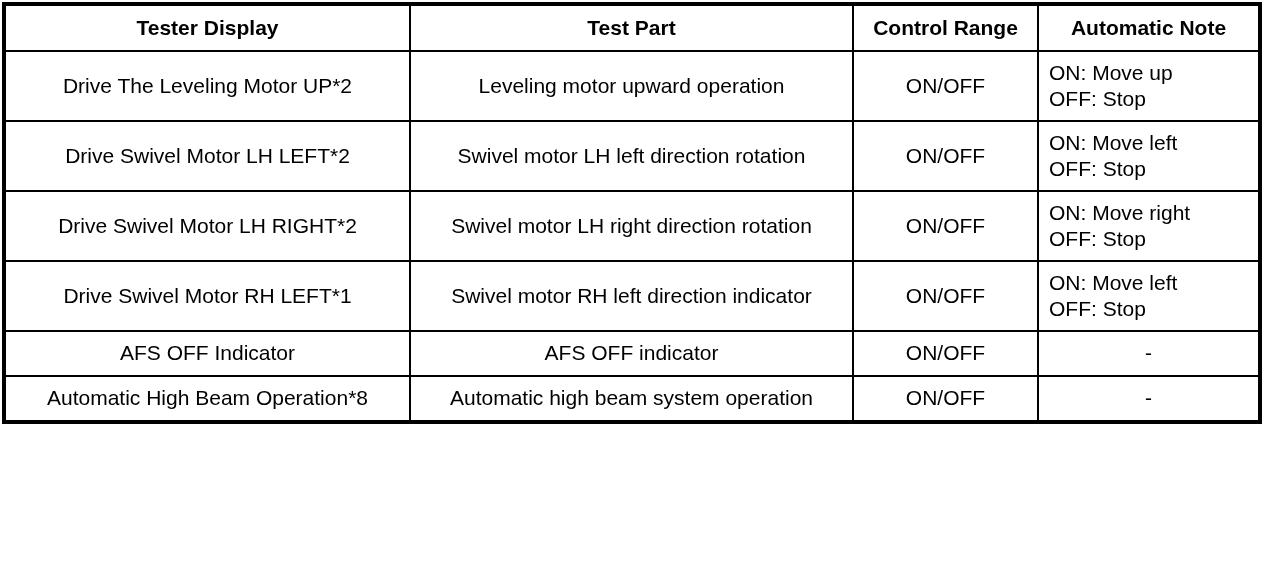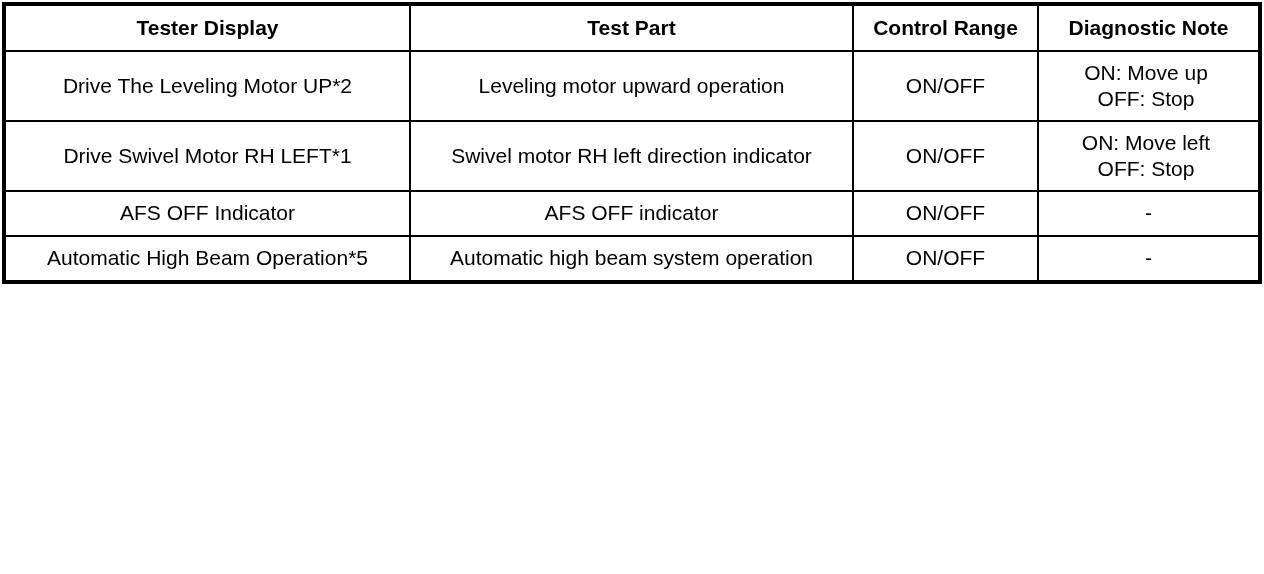--- a/index.html
+++ b/index.html
@@ -58,22 +58,22 @@
   }
 
   
   tbody td {
     text-align: center;
   }
   tbody td.note {
     text-align: center;
   }
   tbody td.note.multiline {
-    text-align: center;
-    padding-left: 1px;
+    text-align: left;
+    padding-left: 10px;
   }
   tbody tr.tall td { height: 68px; }
   tbody tr.short td { height: 43px; }
 
   .note-line { display: block; white-space: nowrap; }
   .cell-text { display: block; white-space: nowrap; }
 </style>
 </head>
 <body>
 
@@ -83,21 +83,21 @@
       <col class="c-tester">
       <col class="c-part">
       <col class="c-range">
       <col class="c-note">
     </colgroup>
     <thead>
       <tr>
         <th>Tester Display</th>
         <th>Test Part</th>
         <th>Control Range</th>
-        <th>Diagnostic Note</th>
+        <th>Automatic Note</th>
       </tr>
     </thead>
     <tbody>
 
       <tr class="tall">
         <td>
             <span class="cell-text">Drive The Leveling Motor UP*2</span>
           </td>
         <td>
             <span class="cell-text">Leveling motor upward operation</span>
@@ -105,21 +105,51 @@
         <td>
             <span class="cell-text">ON/OFF</span>
           </td>
         <td class="note multiline">
           <span class="note-line">ON: Move up</span>
           <span class="note-line">OFF: Stop</span>
         </td>
       </tr>
 
 
+      <tr class="tall">
+        <td>
+            <span class="cell-text">Drive Swivel Motor LH LEFT*2</span>
+          </td>
+        <td>
+            <span class="cell-text">Swivel motor LH left direction rotation</span>
+          </td>
+        <td>
+            <span class="cell-text">ON/OFF</span>
+          </td>
+        <td class="note multiline">
+          <span class="note-line">ON: Move left</span>
+          <span class="note-line">OFF: Stop</span>
+        </td>
+      </tr>
 
+      <tr class="tall">
+        <td>
+            <span class="cell-text">Drive Swivel Motor LH RIGHT*2</span>
+          </td>
+        <td>
+            <span class="cell-text">Swivel motor LH right direction rotation</span>
+          </td>
+        <td>
+            <span class="cell-text">ON/OFF</span>
+          </td>
+        <td class="note multiline">
+          <span class="note-line">ON: Move right</span>
+          <span class="note-line">OFF: Stop</span>
+        </td>
+      </tr>
 
       <tr class="tall">
         <td>
             <span class="cell-text">Drive Swivel Motor RH LEFT*1</span>
           </td>
         <td>
             <span class="cell-text">Swivel motor RH left direction indicator</span>
           </td>
         <td>
             <span class="cell-text">ON/OFF</span>
@@ -141,21 +171,21 @@
         <td>
             <span class="cell-text">ON/OFF</span>
           </td>
         <td class="note">
             <span class="cell-text">-</span>
           </td>
       </tr>
 
       <tr class="short">
         <td>
-            <span class="cell-text">Automatic High Beam Operation*5</span>
+            <span class="cell-text">Automatic High Beam Operation*8</span>
           </td>
         <td>
             <span class="cell-text">Automatic high beam system operation</span>
           </td>
         <td>
             <span class="cell-text">ON/OFF</span>
           </td>
         <td class="note">
             <span class="cell-text">-</span>
           </td>

